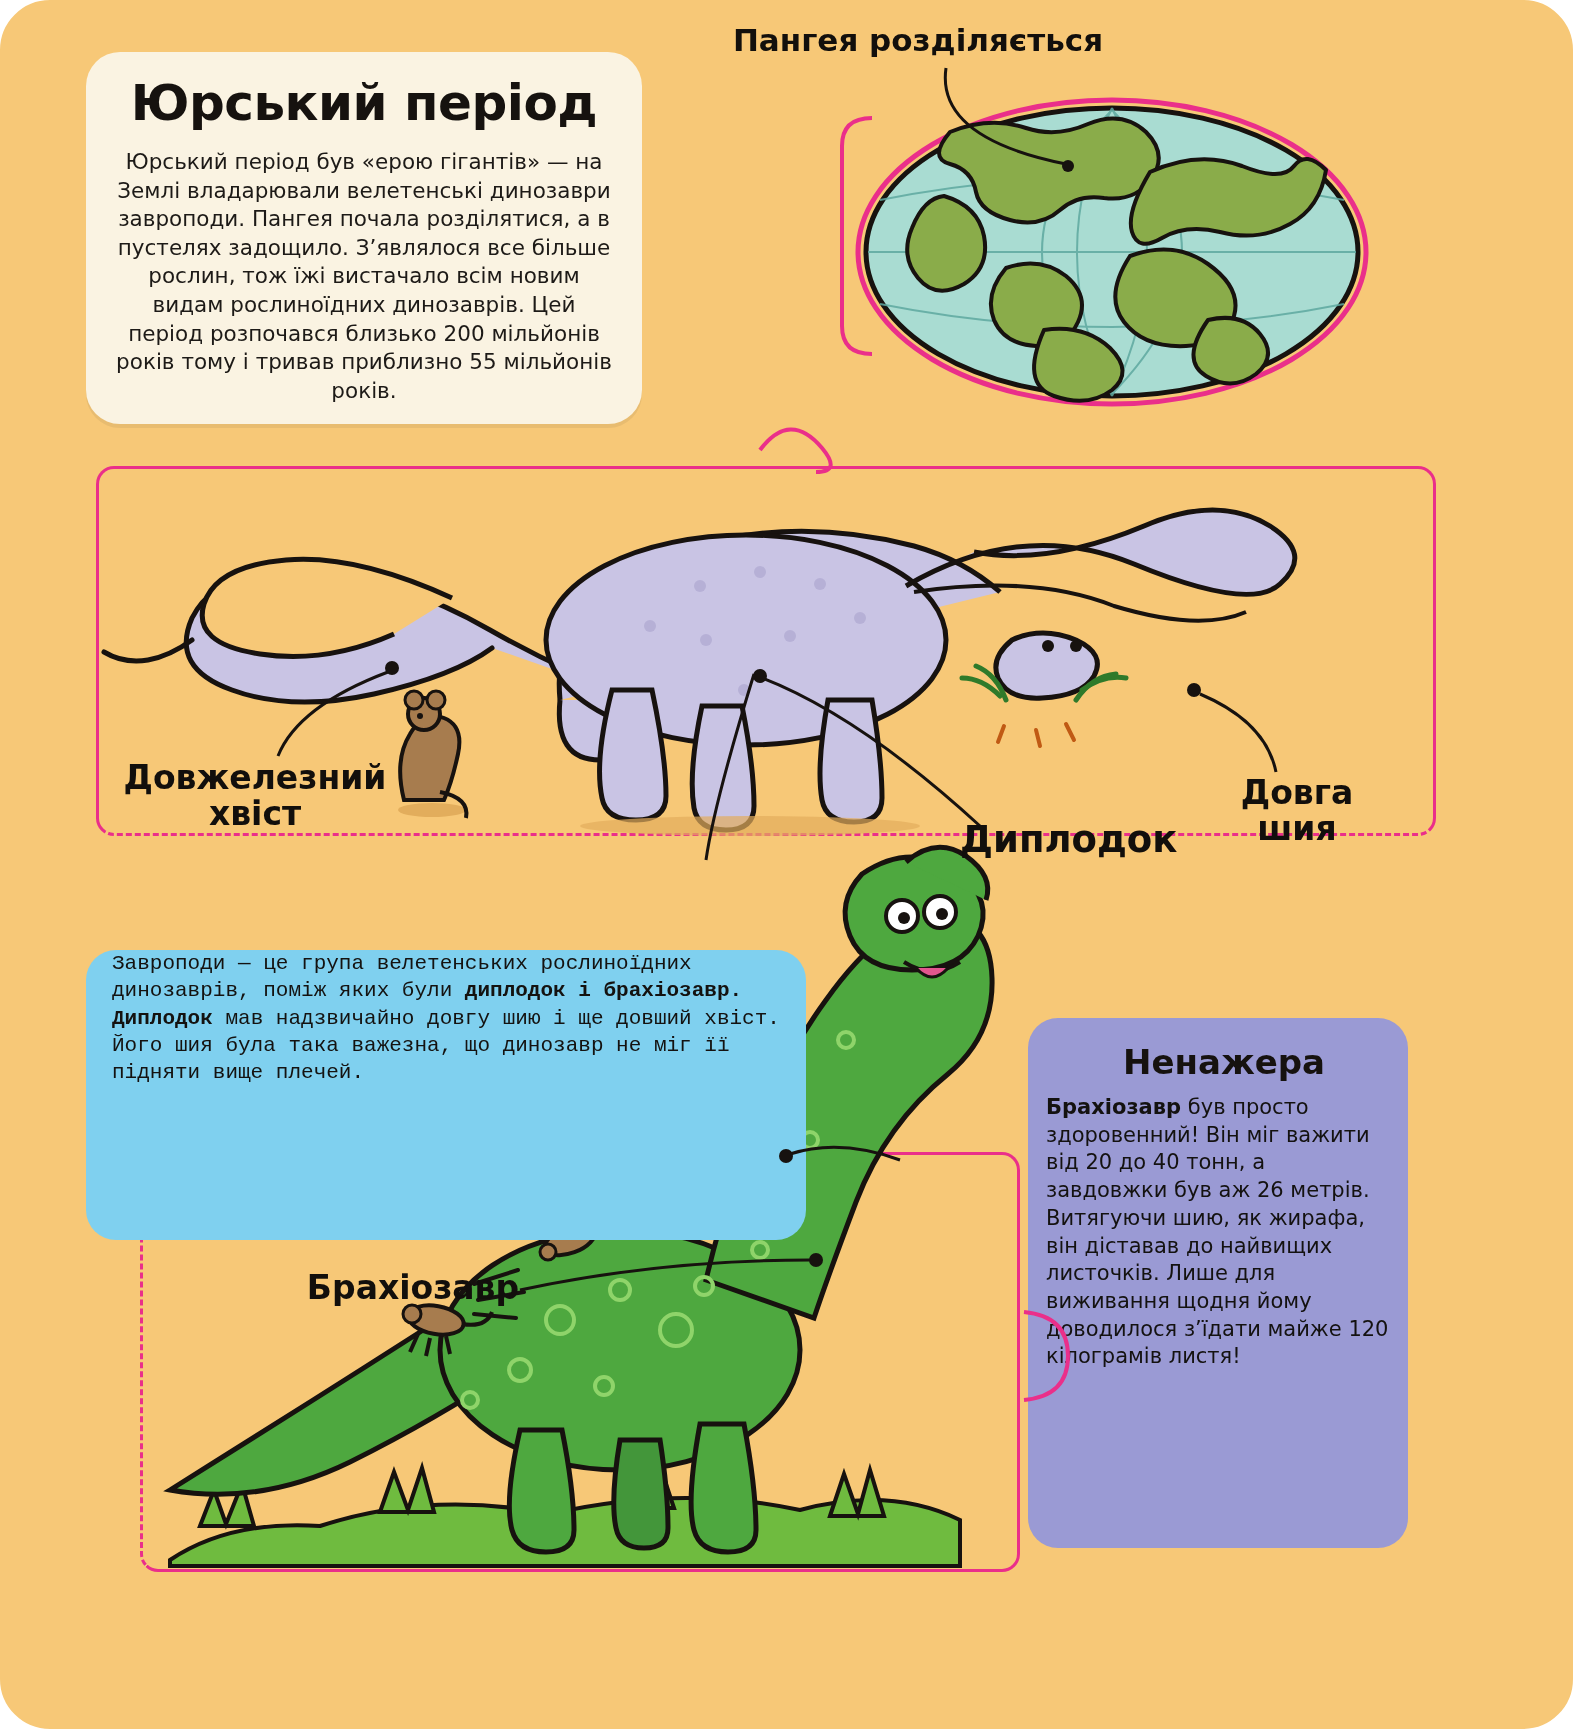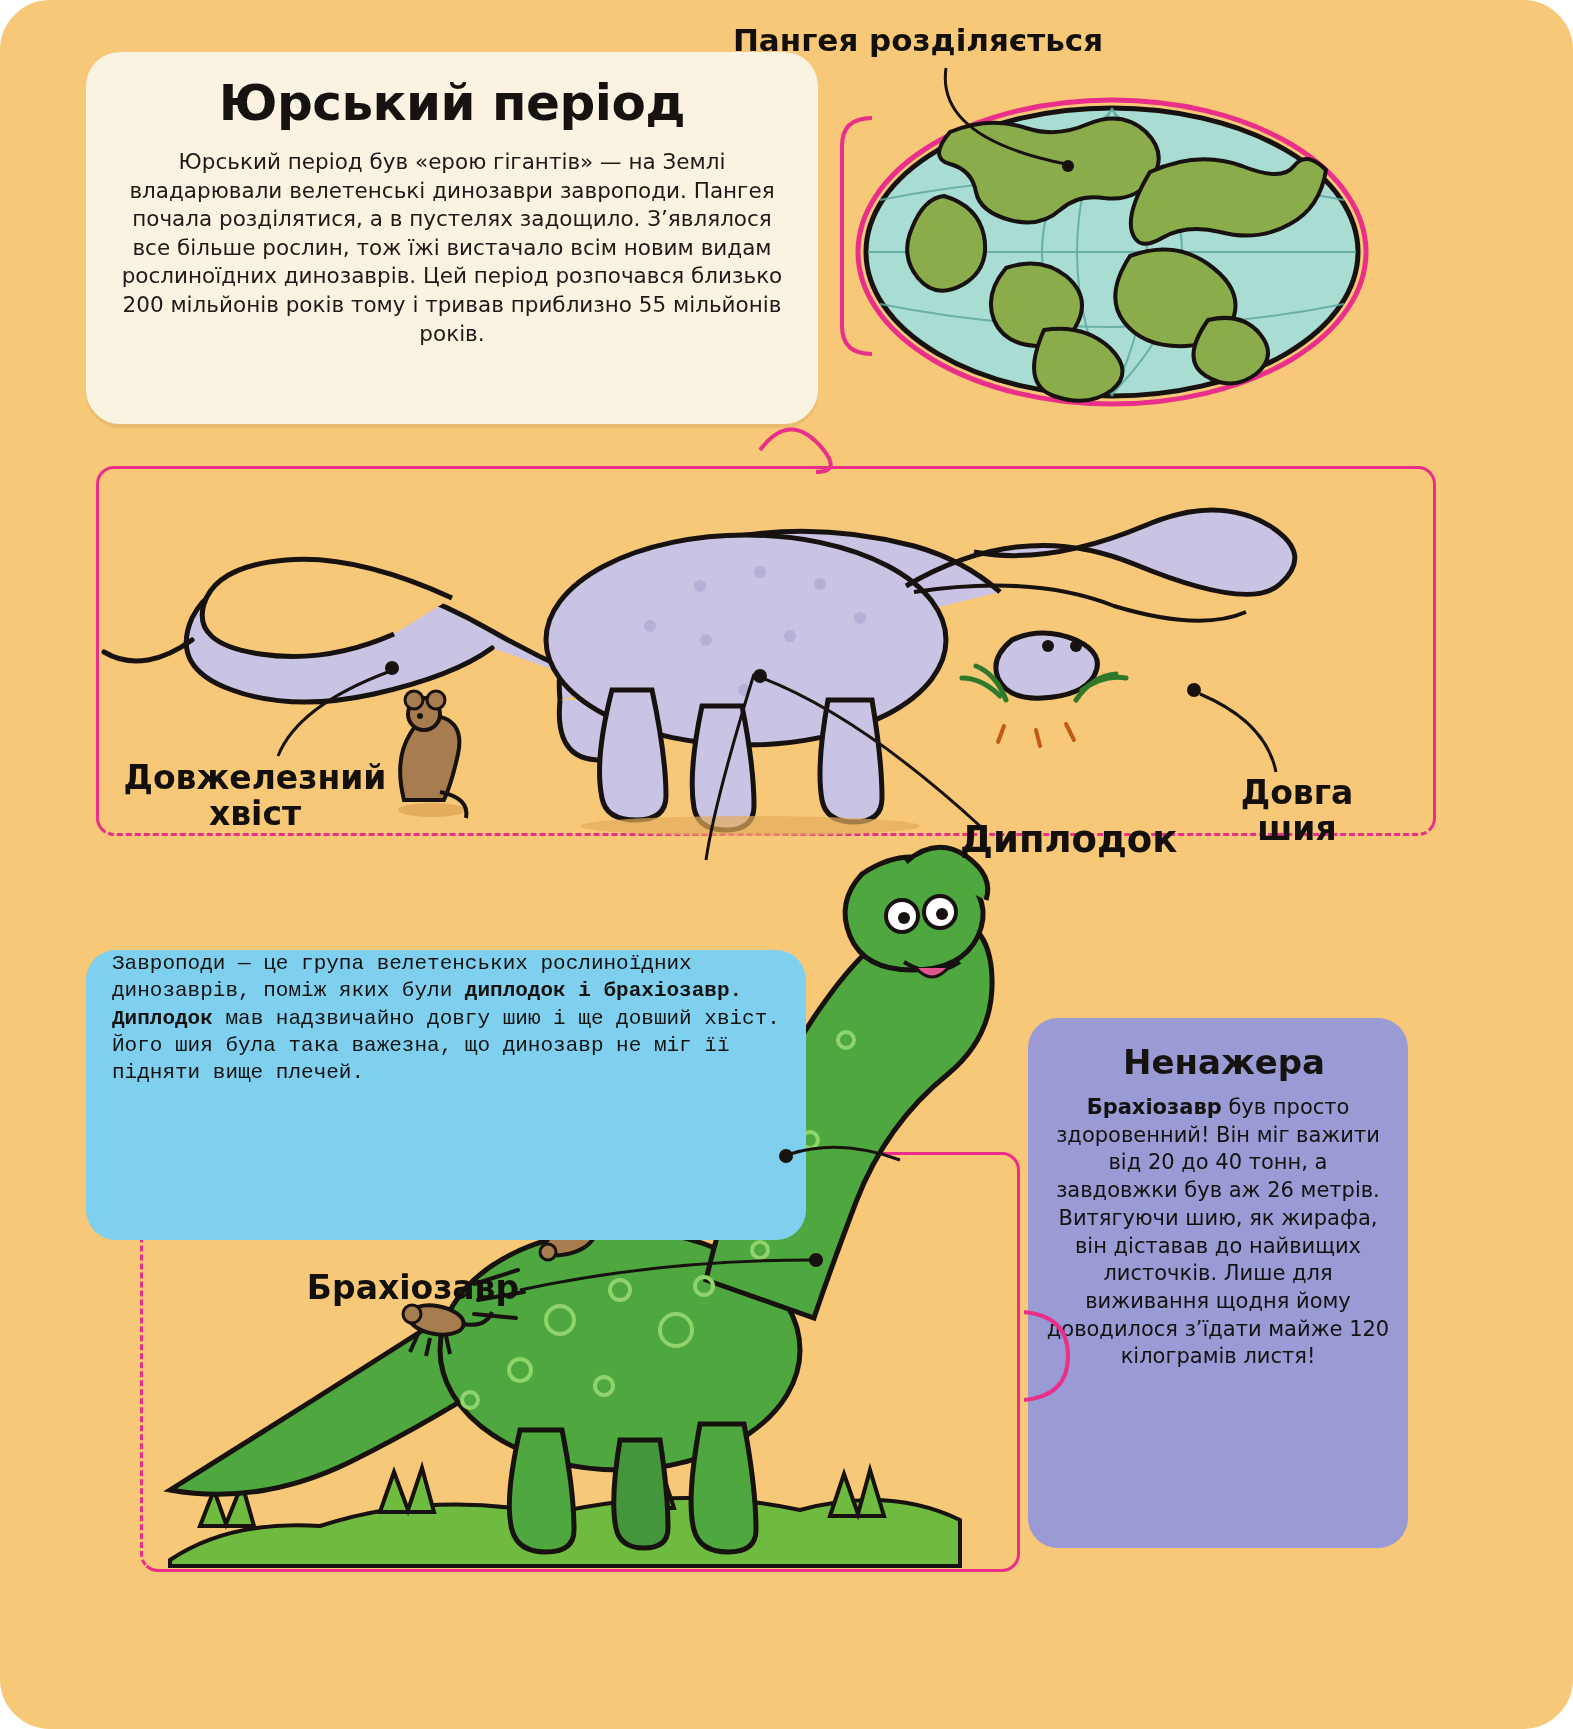--- a/index.html
+++ b/index.html
@@ -30,21 +30,21 @@
 
   .panel {
     position: absolute;
     box-sizing: border-box;
   }
 
   
   #intro {
     left: 86px;
     top: 52px;
-    width: 732px;
+    width: 556px;
     height: 372px;
     background: #faf3e2;
     border-radius: 34px;
     box-shadow: 0 4px 0 rgba(0,0,0,0.06);
     z-index: 10;
   }
   #intro h1 {
     margin: 22px 0 6px 0;
     text-align: center;
     font-family: "DejaVu Sans", sans-serif;
@@ -135,21 +135,21 @@
   }
   #glutton h2 {
     margin: 24px 0 12px 12px;
     text-align: center;
     font-size: 34px;
     font-weight: bold;
     color: #16120f;
   }
   #glutton p {
     margin: 0 18px;
-    text-align: center;
+    text-align: left;
     font-size: 21px;
     line-height: 1.32;
     color: #141210;
   }
   #glutton p b { font-weight: bold; }
 
   
   .callout {
     position: absolute;
     font-weight: bold;

